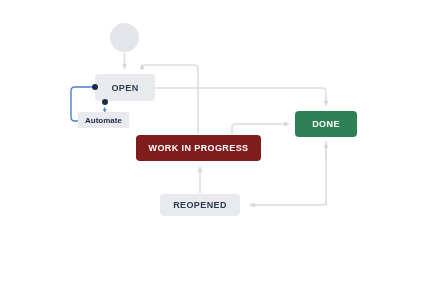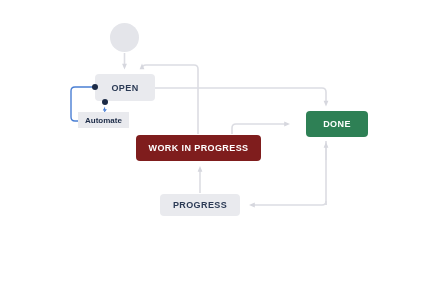--- a/index.html
+++ b/index.html
@@ -72,21 +72,20 @@
     left: 136px;
     top: 135px;
     width: 125px;
     height: 26px;
   }
   #node-done {
     left: 295px;
     top: 111px;
     width: 62px;
     height: 26px;
-    margin-left: 11px;
   }
   #node-reopened {
     left: 160px;
     top: 194px;
     width: 80px;
     height: 22px;
   }
   #automate-chip {
     position: absolute;
     left: 78px;
@@ -164,21 +163,21 @@
 
   <div class="node node-blue node-status" id="node-wip">
     <span>WORK IN PROGRESS</span>
   </div>
 
   <div class="node node-green node-status" id="node-done">
     <span>DONE</span>
   </div>
 
   <div class="node node-grey node-status" id="node-reopened">
-    <span>PROGRESS</span>
+    <span>REOPENED</span>
   </div>
 
   <div class="port-dot" id="port-open-left"></div>
   <div class="port-dot" id="port-open-bottom"></div>
 
   <svg id="automate-icon" viewBox="0 0 10 10" xmlns="http://www.w3.org/2000/svg">
     <path d="M5,0.6 L2.2,5.6 L4.2,5.6 L3.4,9.4 L7.4,4.2 L5.2,4.2 Z" fill="#4a7fd4"></path>
   </svg>
 
   <div id="automate-chip">

